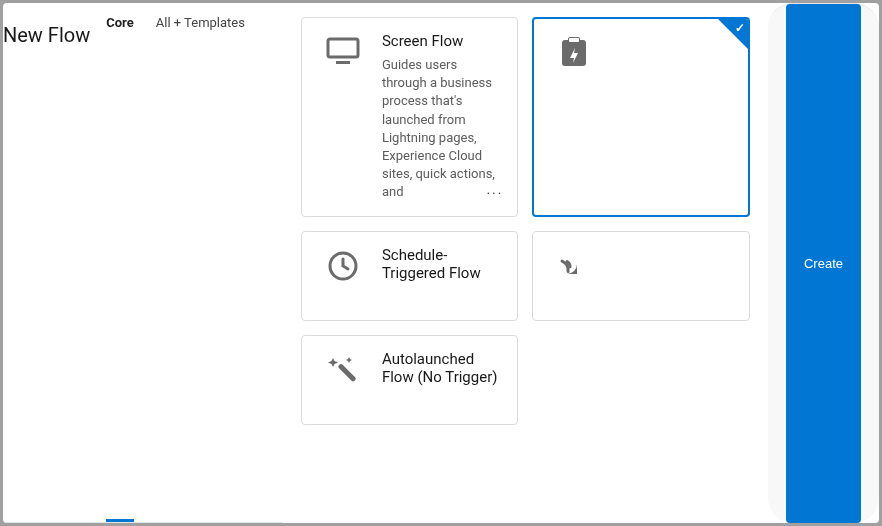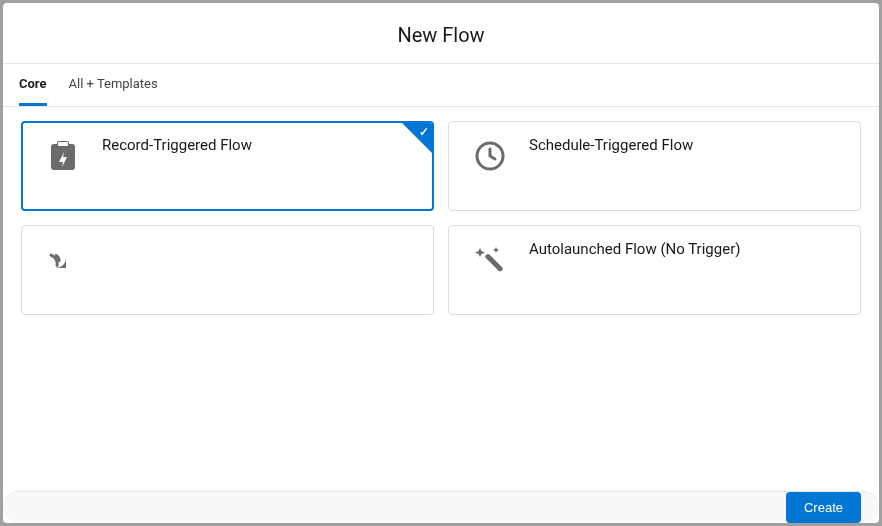--- a/index.html
+++ b/index.html
@@ -16,21 +16,21 @@
     }
     .modal {
       position: absolute;
       top: 3px;
       left: 3px;
       right: 3px;
       bottom: 3px;
       background: #fff;
       border-radius: 4px;
       display: flex;
-      flex-direction: column;
+      flex-direction: row;
       overflow: hidden;
     }
     .modal-header {
       text-align: center;
       padding: 20px 0 16px 0;
       border-bottom: 1px solid #e5e5e5;
     }
     .modal-title {
       font-size: 20px;
       font-weight: 400;
@@ -158,34 +158,46 @@
   </div>
 
   <div class="tabs">
     <div class="tab active"><span>Core</span></div>
     <div class="tab"><span>All + Templates</span></div>
   </div>
 
   <div class="content">
     <div class="grid">
 
+      <div class="card">
+        <div class="card-icon">
+          <svg width="34" height="30" viewBox="0 0 34 30">
+            <rect x="2" y="3" width="30" height="18" rx="2" fill="none" stroke="#6b6b6b" stroke-width="3"></rect>
+            <rect x="10" y="25" width="14" height="3" fill="#6b6b6b"></rect>
+          </svg>
+        </div>
+        <div class="card-body">
+          <div class="card-title">Screen Flow</div>
+          <div class="card-desc">Guides users through a business process that's launched from Lightning pages, Experience Cloud sites, quick actions, and</div>
+        </div>
+        <div class="more-dots">···</div>
+      </div>
 
       <div class="card selected">
         <div class="corner-check"></div>
         <div class="corner-check-mark">✓</div>
         <div class="card-icon">
           <svg width="28" height="32" viewBox="0 0 28 32">
             <rect x="2" y="4" width="24" height="26" rx="3" fill="#6b6b6b"></rect>
             <rect x="8" y="1" width="12" height="7" rx="2" fill="#6b6b6b"></rect>
             <rect x="9" y="2" width="10" height="4" rx="1" fill="#fff"></rect>
             <path d="M15 12 L10 22 L14 22 L13 27 L18 17 L14 17 Z" fill="#fff"></path>
           </svg>
         </div>
         <div class="card-body">
-          <div class="card-title">Record-Triggered Flow</div>
         </div>
       </div>
 
       <div class="card">
         <div class="card-icon">
           <svg width="32" height="32" viewBox="0 0 32 32">
             <circle cx="16" cy="16" r="13" fill="none" stroke="#6b6b6b" stroke-width="3"></circle>
             <path d="M16 9 L16 16 L21 19" fill="none" stroke="#6b6b6b" stroke-width="3" stroke-linecap="round"></path>
           </svg>
         </div>

